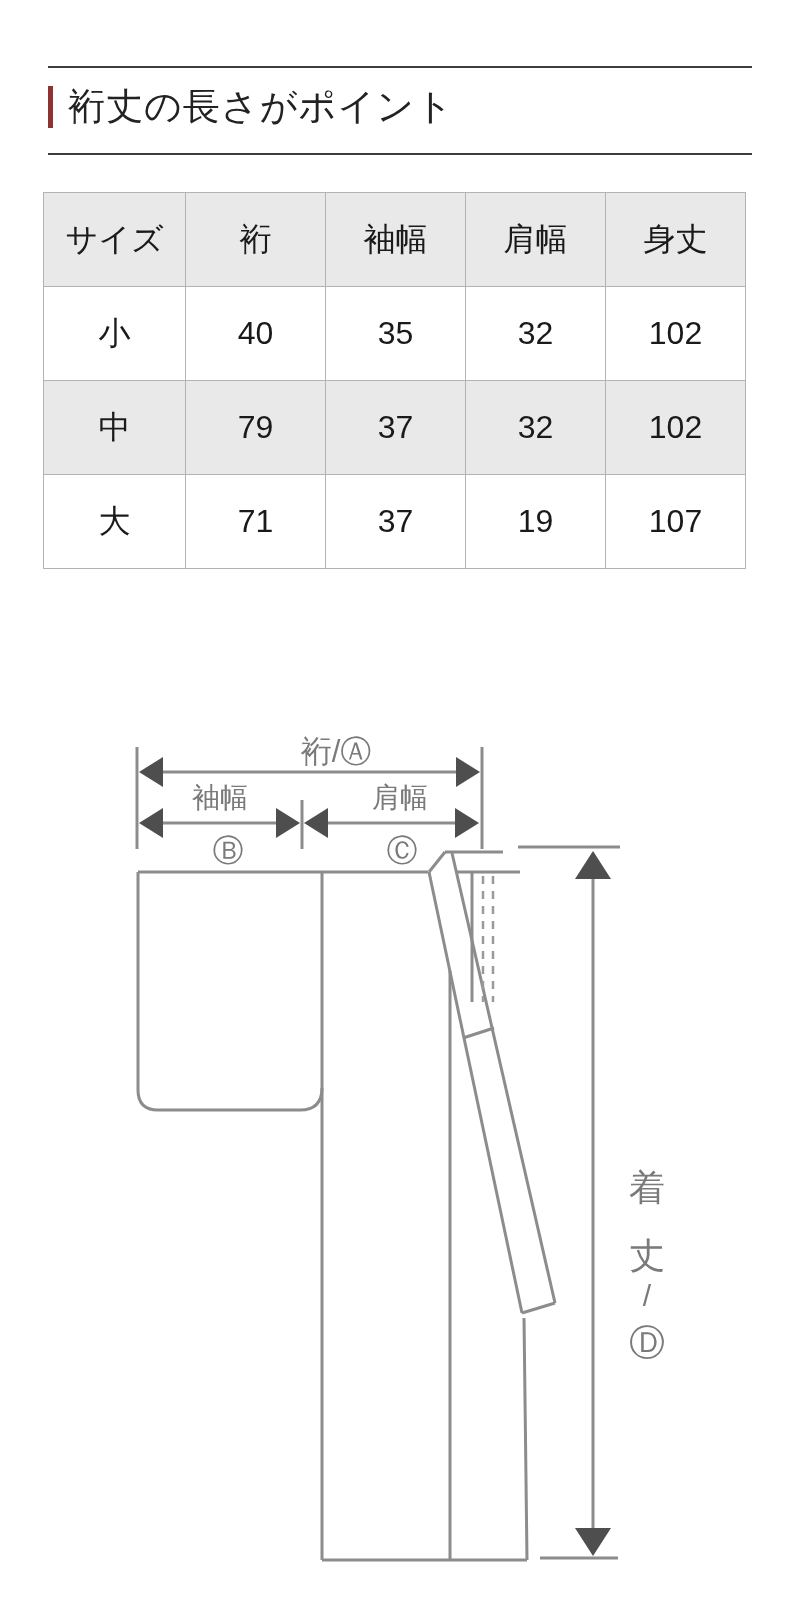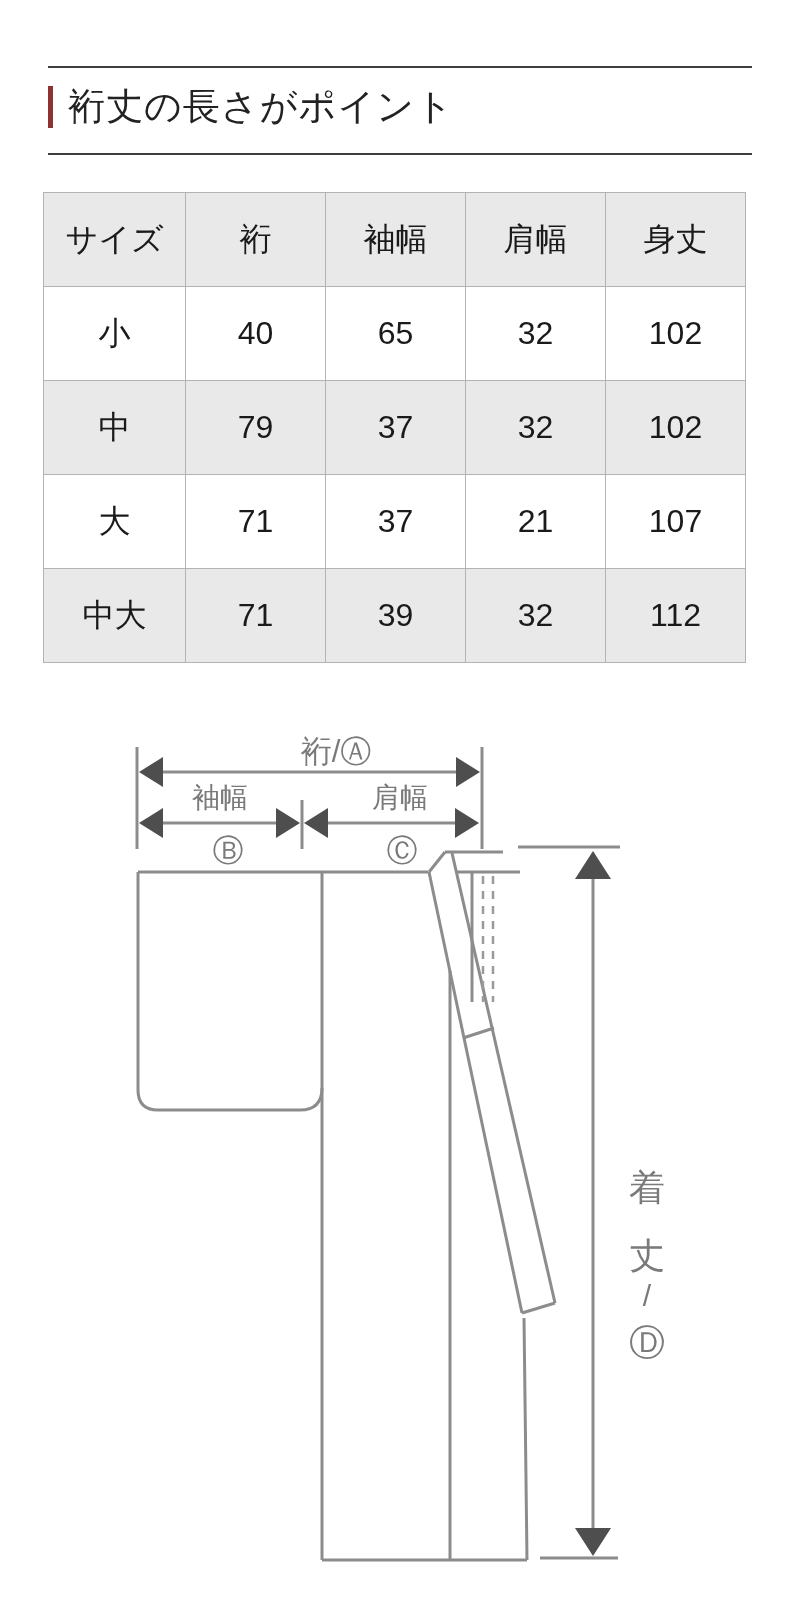--- a/index.html
+++ b/index.html
@@ -52,44 +52,37 @@
         <th class="c1">裄</th>
         <th class="c2">袖幅</th>
         <th class="c3">肩幅</th>
         <th class="c4">身丈</th>
       </tr>
     </thead>
     <tbody>
       <tr>
         <td class="c0">小</td>
         <td class="c1">40</td>
-        <td class="c2">65</td>
+        <td class="c2">35</td>
         <td class="c3">32</td>
         <td class="c4">102</td>
       </tr>
       <tr>
         <td class="c0">中</td>
         <td class="c1">79</td>
         <td class="c2">37</td>
         <td class="c3">32</td>
         <td class="c4">102</td>
       </tr>
       <tr>
         <td class="c0">大</td>
         <td class="c1">71</td>
         <td class="c2">37</td>
-        <td class="c3">21</td>
+        <td class="c3">19</td>
         <td class="c4">107</td>
-      </tr>
-      <tr>
-        <td class="c0">中大</td>
-        <td class="c1">71</td>
-        <td class="c2">39</td>
-        <td class="c3">32</td>
-        <td class="c4">112</td>
       </tr>
     </tbody>
   </table>
 
   <svg class="diagram" width="800" height="910" viewBox="0 690 800 910" xmlns="http://www.w3.org/2000/svg">
 
     <g>
       <path class="dline" d="M137,747 V849"></path>
       <path class="dline" d="M482,747 V849"></path>
       <path class="dline" d="M302,800 V849"></path>

